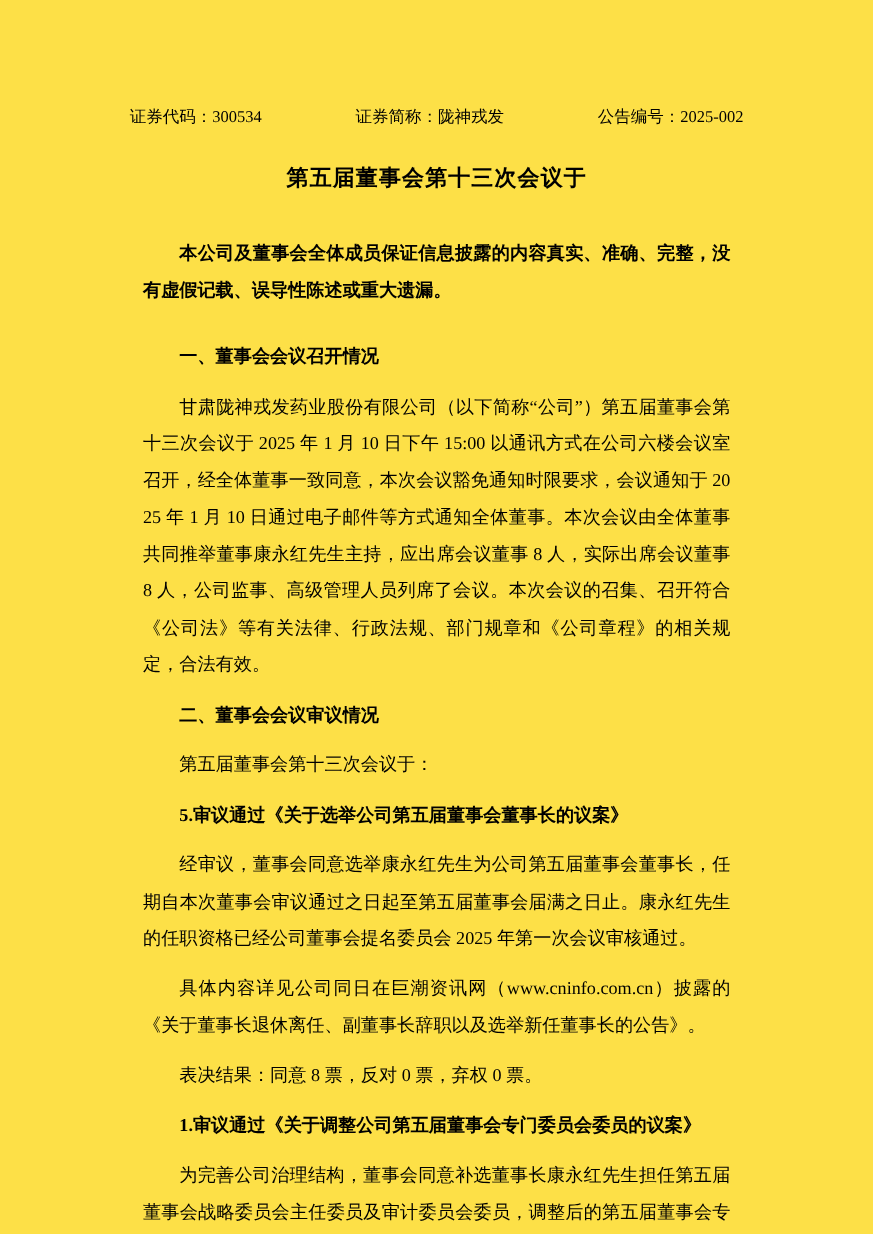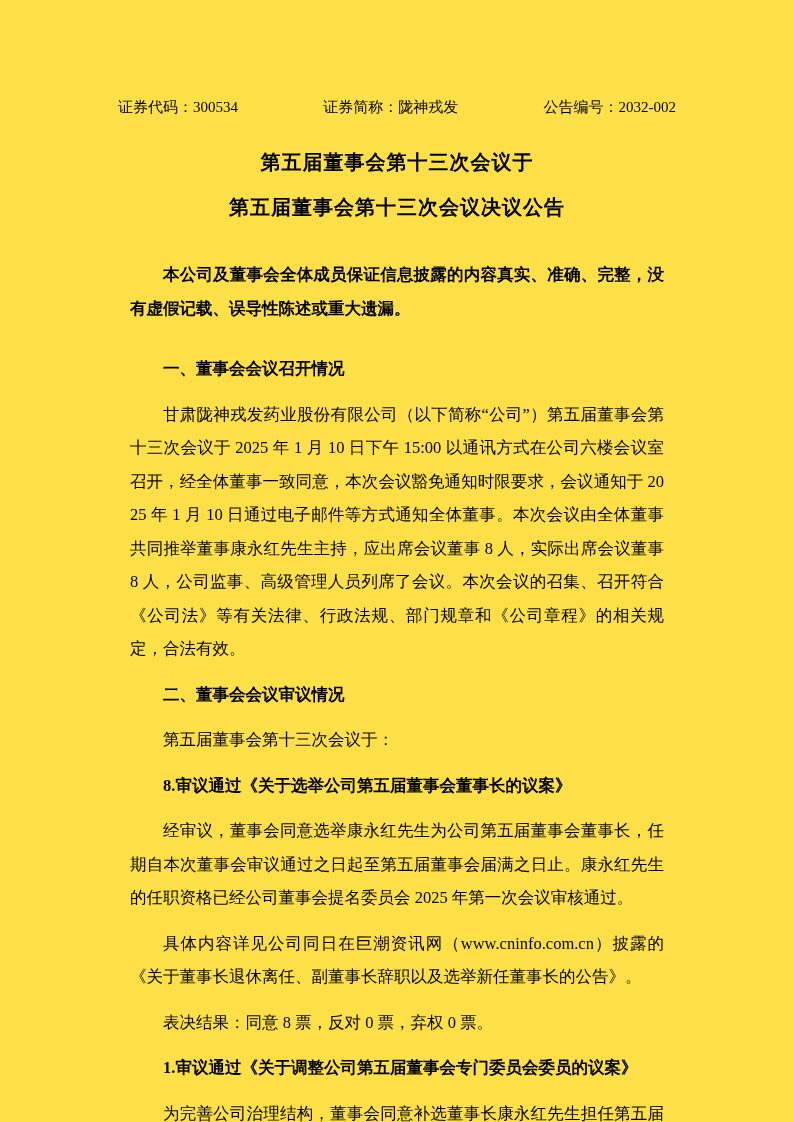--- a/index.html
+++ b/index.html
@@ -50,37 +50,36 @@
   .mt-section { margin-top: 27px; }
 </style>
 </head>
 <body>
 
 <div class="page">
 
   <div class="doc-header">
     <span>证券代码：300534</span>
     <span>证券简称：陇神戎发</span>
-    <span>公告编号：2032-002</span>
+    <span>公告编号：2025-002</span>
   </div>
 
   <div class="title-block">
     <div class="title-line">第五届董事会第十三次会议于</div>
-    <div class="title-line">第五届董事会第十三次会议决议公告</div>
   </div>
 
   <p class="para bold statement">本公司及董事会全体成员保证信息披露的内容真实、准确、完整，没有虚假记载、误导性陈述或重大遗漏。</p>
 
   <p class="para bold mt-section">一、董事会会议召开情况</p>
   <p class="para">甘肃陇神戎发药业股份有限公司（以下简称“公司”）第五届董事会第十三次会议于 2025 年 1 月 10 日下午 15:00 以通讯方式在公司六楼会议室召开，经全体董事一致同意，本次会议豁免通知时限要求，会议通知于 2025 年 1 月 10 日通过电子邮件等方式通知全体董事。本次会议由全体董事共同推举董事康永红先生主持，应出席会议董事 8 人，实际出席会议董事 8 人，公司监事、高级管理人员列席了会议。本次会议的召集、召开符合《公司法》等有关法律、行政法规、部门规章和《公司章程》的相关规定，合法有效。</p>
 
   <p class="para bold">二、董事会会议审议情况</p>
   <p class="para">第五届董事会第十三次会议于：</p>
 
-  <p class="para bold">8.审议通过《关于选举公司第五届董事会董事长的议案》</p>
+  <p class="para bold">5.审议通过《关于选举公司第五届董事会董事长的议案》</p>
   <p class="para">经审议，董事会同意选举康永红先生为公司第五届董事会董事长，任期自本次董事会审议通过之日起至第五届董事会届满之日止。康永红先生的任职资格已经公司董事会提名委员会 2025 年第一次会议审核通过。</p>
   <p class="para">具体内容详见公司同日在巨潮资讯网（www.cninfo.com.cn）披露的《关于董事长退休离任、副董事长辞职以及选举新任董事长的公告》。</p>
   <p class="para">表决结果：同意 8 票，反对 0 票，弃权 0 票。</p>
 
   <p class="para bold">1.审议通过《关于调整公司第五届董事会专门委员会委员的议案》</p>
   <p class="para">为完善公司治理结构，董事会同意补选董事长康永红先生担任第五届董事会战略委员会主任委员及审计委员会委员，调整后的第五届董事会专门委员会成员</p>
 
 </div>
 
 </body></html>

